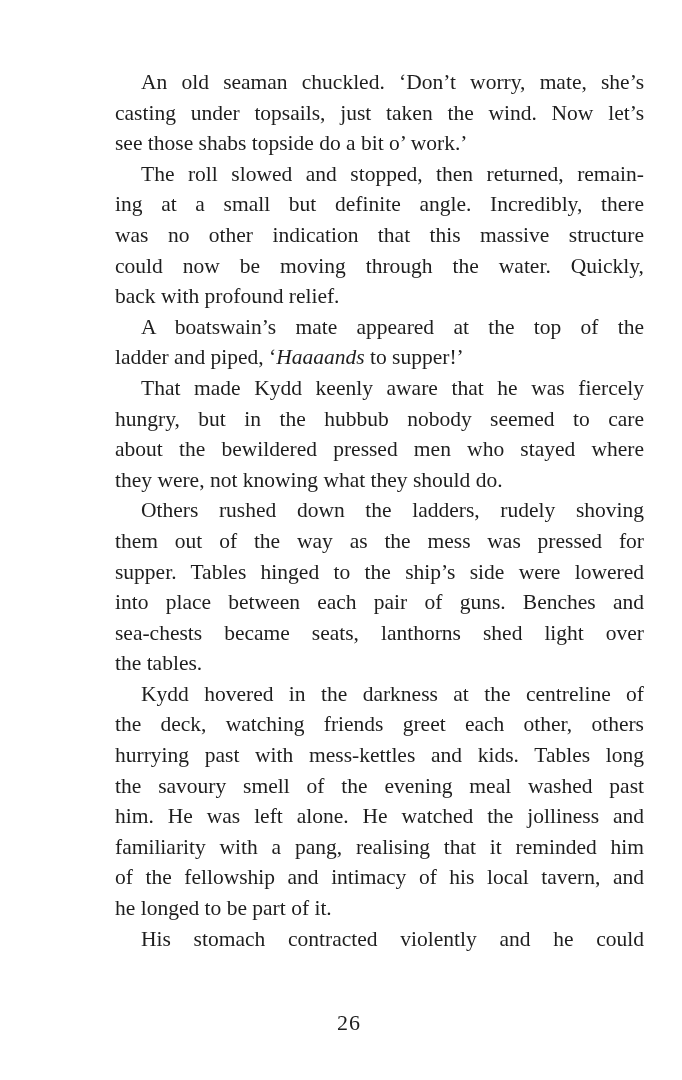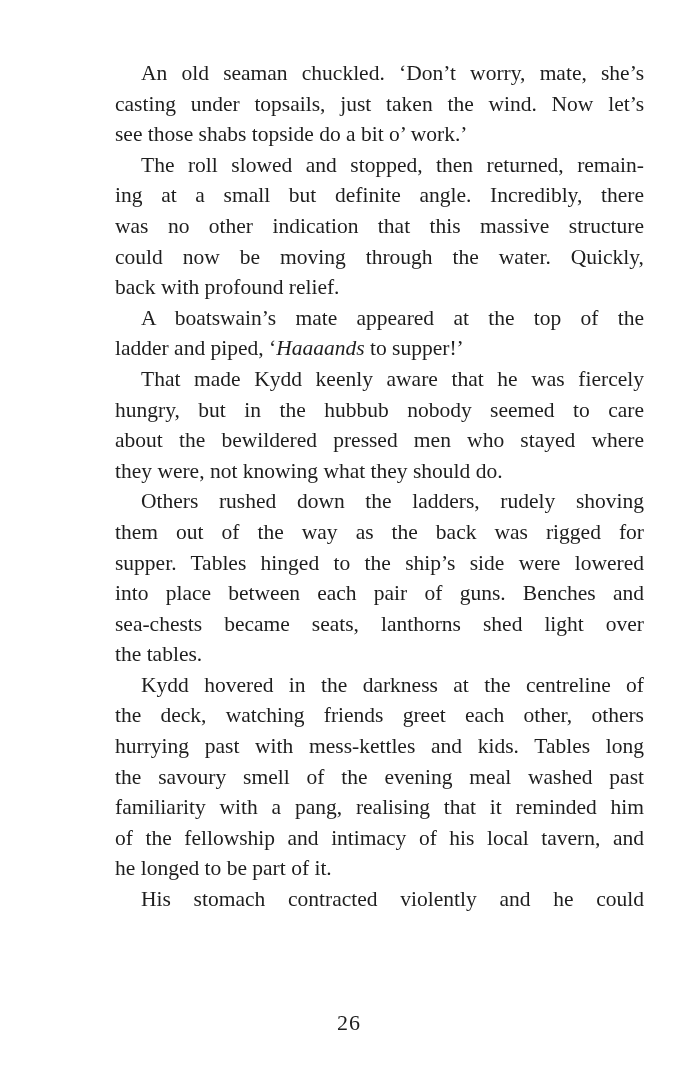--- a/index.html
+++ b/index.html
@@ -11,21 +11,21 @@
       width: 682px;
       height: 1080px;
       position: relative;
       overflow: hidden;
       font-family: "Liberation Serif", "DejaVu Serif", serif;
       color: #1e1e1e;
     }
     .page {
       position: absolute;
       left: 115px;
-      top: 58px;
+      top: 67px;
       width: 529px;
     }
     .line {
       display: block;
       height: 30.6px;
       line-height: 30.6px;
       font-size: 21.5px;
       white-space: nowrap;
       text-align: justify;
       text-align-last: justify;
@@ -77,32 +77,33 @@
 
   <div class="para">
     <span class="line indent">That made Kydd keenly aware that he was fiercely</span>
     <span class="line">hungry, but in the hubbub nobody seemed to care</span>
     <span class="line">about the bewildered pressed men who stayed where</span>
     <span class="line last">they were, not knowing what they should do.</span>
   </div>
 
   <div class="para">
     <span class="line indent">Others rushed down the ladders, rudely shoving</span>
-    <span class="line">them out of the way as the back was rigged for</span>
+    <span class="line">them out of the way as the mess was pressed for</span>
     <span class="line">supper. Tables hinged to the ship’s side were lowered</span>
     <span class="line">into place between each pair of guns. Benches and</span>
     <span class="line">sea-chests became seats, lanthorns shed light over</span>
     <span class="line last">the tables.</span>
   </div>
 
   <div class="para">
     <span class="line indent">Kydd hovered in the darkness at the centreline of</span>
     <span class="line">the deck, watching friends greet each other, others</span>
     <span class="line">hurrying past with mess-kettles and kids. Tables long</span>
     <span class="line">the savoury smell of the evening meal washed past</span>
+    <span class="line">him. He was left alone. He watched the jolliness and</span>
     <span class="line">familiarity with a pang, realising that it reminded him</span>
     <span class="line">of the fellowship and intimacy of his local tavern, and</span>
     <span class="line last">he longed to be part of it.</span>
   </div>
 
   <div class="para">
     <span class="line indent">His stomach contracted violently and he could</span>
   </div>
 </div>
 

